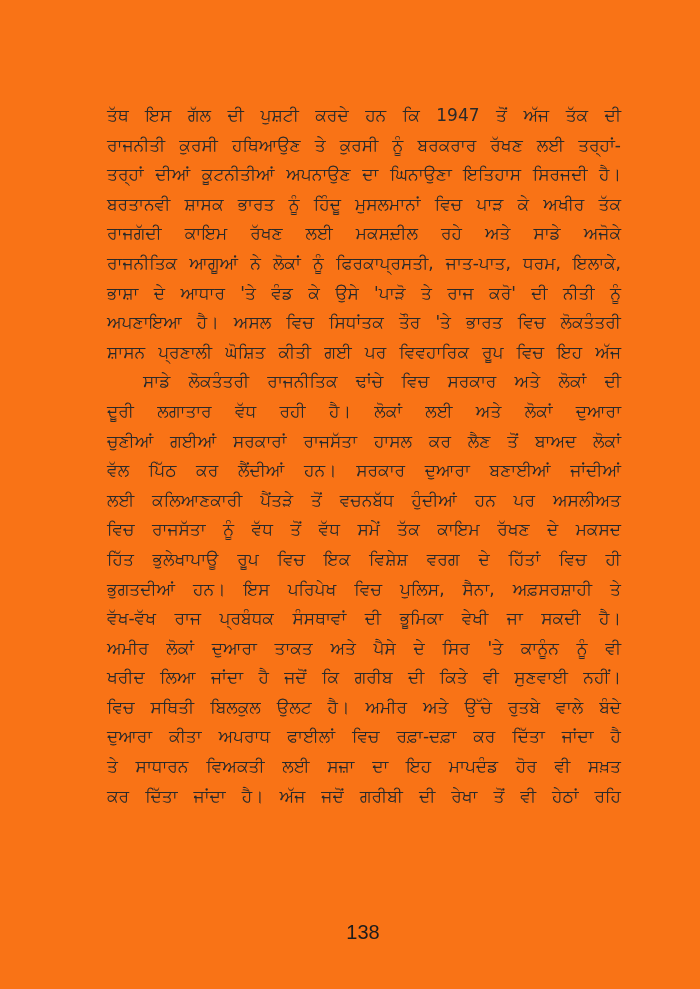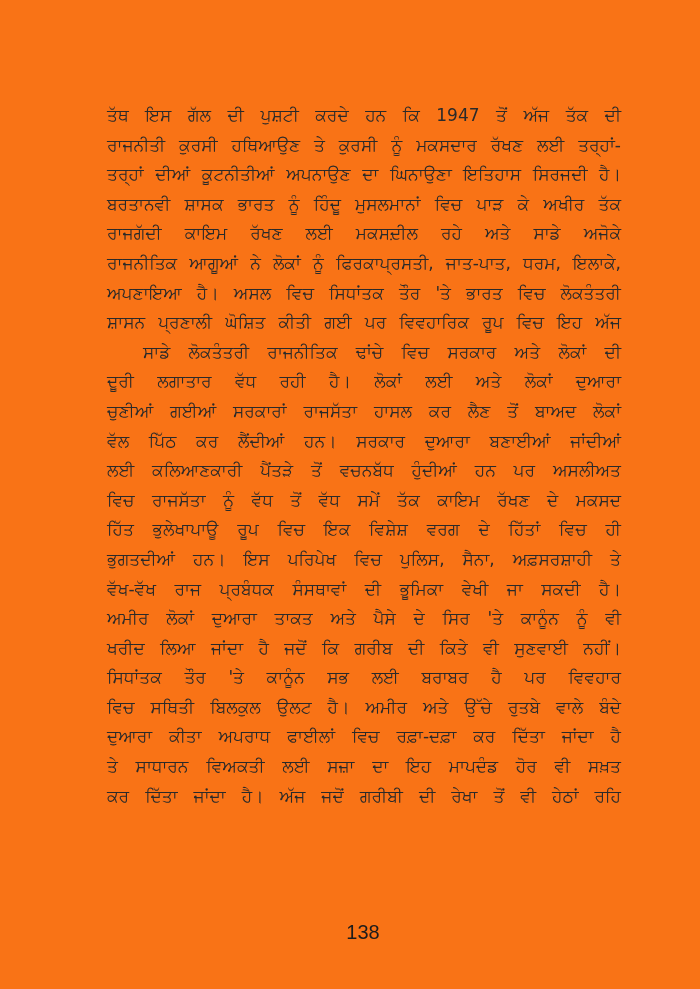--- a/index.html
+++ b/index.html
@@ -55,41 +55,41 @@
     color: #1c1c1c;
   }
 </style>
 </head>
 <body>
 
 <div class="page" style="background: #f97316;">
   <main class="text-block" style="color: rgb(42, 42, 42);">
       <div class="para">
         <div class="line">ਤੱਥ ਇਸ ਗੱਲ ਦੀ ਪੁਸ਼ਟੀ ਕਰਦੇ ਹਨ ਕਿ 1947 ਤੋਂ ਅੱਜ ਤੱਕ ਦੀ</div>
-        <div class="line">ਰਾਜਨੀਤੀ ਕੁਰਸੀ ਹਥਿਆਉਣ ਤੇ ਕੁਰਸੀ ਨੂੰ ਮਕਸਦਾਰ ਰੱਖਣ ਲਈ ਤਰ੍ਹਾਂ-</div>
+        <div class="line">ਰਾਜਨੀਤੀ ਕੁਰਸੀ ਹਥਿਆਉਣ ਤੇ ਕੁਰਸੀ ਨੂੰ ਬਰਕਰਾਰ ਰੱਖਣ ਲਈ ਤਰ੍ਹਾਂ-</div>
         <div class="line">ਤਰ੍ਹਾਂ ਦੀਆਂ ਕੂਟਨੀਤੀਆਂ ਅਪਨਾਉਣ ਦਾ ਘਿਨਾਉਣਾ ਇਤਿਹਾਸ ਸਿਰਜਦੀ ਹੈ।</div>
         <div class="line">ਬਰਤਾਨਵੀ ਸ਼ਾਸਕ ਭਾਰਤ ਨੂੰ ਹਿੰਦੂ ਮੁਸਲਮਾਨਾਂ ਵਿਚ ਪਾੜ ਕੇ ਅਖੀਰ ਤੱਕ</div>
         <div class="line">ਰਾਜਗੱਦੀ ਕਾਇਮ ਰੱਖਣ ਲਈ ਮਕਸਦ਼ੀਲ ਰਹੇ ਅਤੇ ਸਾਡੇ ਅਜੋਕੇ</div>
         <div class="line">ਰਾਜਨੀਤਿਕ ਆਗੂਆਂ ਨੇ ਲੋਕਾਂ ਨੂੰ ਫਿਰਕਾਪ੍ਰਸਤੀ, ਜਾਤ-ਪਾਤ, ਧਰਮ, ਇਲਾਕੇ,</div>
+        <div class="line">ਭਾਸ਼ਾ ਦੇ ਆਧਾਰ 'ਤੇ ਵੰਡ ਕੇ ਉਸੇ 'ਪਾੜੋ ਤੇ ਰਾਜ ਕਰੋ' ਦੀ ਨੀਤੀ ਨੂੰ</div>
         <div class="line">ਅਪਣਾਇਆ ਹੈ। ਅਸਲ ਵਿਚ ਸਿਧਾਂਤਕ ਤੌਰ 'ਤੇ ਭਾਰਤ ਵਿਚ ਲੋਕਤੰਤਰੀ</div>
         <div class="line">ਸ਼ਾਸਨ ਪ੍ਰਣਾਲੀ ਘੋਸ਼ਿਤ ਕੀਤੀ ਗਈ ਪਰ ਵਿਵਹਾਰਿਕ ਰੂਪ ਵਿਚ ਇਹ ਅੱਜ</div>
       </div>
       <div class="para">
         <div class="line indent">ਸਾਡੇ ਲੋਕਤੰਤਰੀ ਰਾਜਨੀਤਿਕ ਢਾਂਚੇ ਵਿਚ ਸਰਕਾਰ ਅਤੇ ਲੋਕਾਂ ਦੀ</div>
         <div class="line">ਦੂਰੀ ਲਗਾਤਾਰ ਵੱਧ ਰਹੀ ਹੈ। ਲੋਕਾਂ ਲਈ ਅਤੇ ਲੋਕਾਂ ਦੁਆਰਾ</div>
         <div class="line">ਚੁਣੀਆਂ ਗਈਆਂ ਸਰਕਾਰਾਂ ਰਾਜਸੱਤਾ ਹਾਸਲ ਕਰ ਲੈਣ ਤੋਂ ਬਾਅਦ ਲੋਕਾਂ</div>
         <div class="line">ਵੱਲ ਪਿੱਠ ਕਰ ਲੈਂਦੀਆਂ ਹਨ। ਸਰਕਾਰ ਦੁਆਰਾ ਬਣਾਈਆਂ ਜਾਂਦੀਆਂ</div>
         <div class="line">ਲਈ ਕਲਿਆਣਕਾਰੀ ਪੈਂਤੜੇ ਤੋਂ ਵਚਨਬੱਧ ਹੁੰਦੀਆਂ ਹਨ ਪਰ ਅਸਲੀਅਤ</div>
         <div class="line">ਵਿਚ ਰਾਜਸੱਤਾ ਨੂੰ ਵੱਧ ਤੋਂ ਵੱਧ ਸਮੇਂ ਤੱਕ ਕਾਇਮ ਰੱਖਣ ਦੇ ਮਕਸਦ</div>
         <div class="line">ਹਿੱਤ ਭੁਲੇਖਾਪਾਊ ਰੂਪ ਵਿਚ ਇਕ ਵਿਸ਼ੇਸ਼ ਵਰਗ ਦੇ ਹਿੱਤਾਂ ਵਿਚ ਹੀ</div>
         <div class="line">ਭੁਗਤਦੀਆਂ ਹਨ। ਇਸ ਪਰਿਪੇਖ ਵਿਚ ਪੁਲਿਸ, ਸੈਨਾ, ਅਫ਼ਸਰਸ਼ਾਹੀ ਤੇ</div>
         <div class="line">ਵੱਖ-ਵੱਖ ਰਾਜ ਪ੍ਰਬੰਧਕ ਸੰਸਥਾਵਾਂ ਦੀ ਭੂਮਿਕਾ ਵੇਖੀ ਜਾ ਸਕਦੀ ਹੈ।</div>
         <div class="line">ਅਮੀਰ ਲੋਕਾਂ ਦੁਆਰਾ ਤਾਕਤ ਅਤੇ ਪੈਸੇ ਦੇ ਸਿਰ 'ਤੇ ਕਾਨੂੰਨ ਨੂੰ ਵੀ</div>
         <div class="line">ਖਰੀਦ ਲਿਆ ਜਾਂਦਾ ਹੈ ਜਦੋਂ ਕਿ ਗਰੀਬ ਦੀ ਕਿਤੇ ਵੀ ਸੁਣਵਾਈ ਨਹੀਂ।</div>
-        <div class="line">ਸਿਧਾਂਤਕ ਤੌਰ 'ਤੇ ਕਾਨੂੰਨ ਸਭ ਲਈ ਬਰਾਬਰ ਹੈ ਪਰ ਵਿਵਹਾਰ</div>
         <div class="line">ਵਿਚ ਸਥਿਤੀ ਬਿਲਕੁਲ ਉਲਟ ਹੈ। ਅਮੀਰ ਅਤੇ ਉੱਚੇ ਰੁਤਬੇ ਵਾਲੇ ਬੰਦੇ</div>
         <div class="line">ਦੁਆਰਾ ਕੀਤਾ ਅਪਰਾਧ ਫਾਈਲਾਂ ਵਿਚ ਰਫ਼ਾ-ਦਫ਼ਾ ਕਰ ਦਿੱਤਾ ਜਾਂਦਾ ਹੈ</div>
         <div class="line">ਤੇ ਸਾਧਾਰਨ ਵਿਅਕਤੀ ਲਈ ਸਜ਼ਾ ਦਾ ਇਹ ਮਾਪਦੰਡ ਹੋਰ ਵੀ ਸਖ਼ਤ</div>
         <div class="line">ਕਰ ਦਿੱਤਾ ਜਾਂਦਾ ਹੈ। ਅੱਜ ਜਦੋਂ ਗਰੀਬੀ ਦੀ ਰੇਖਾ ਤੋਂ ਵੀ ਹੇਠਾਂ ਰਹਿ</div>
       </div>
     </main>
   <footer class="page-number">138</footer>
 </div>
 
 </body></html>

